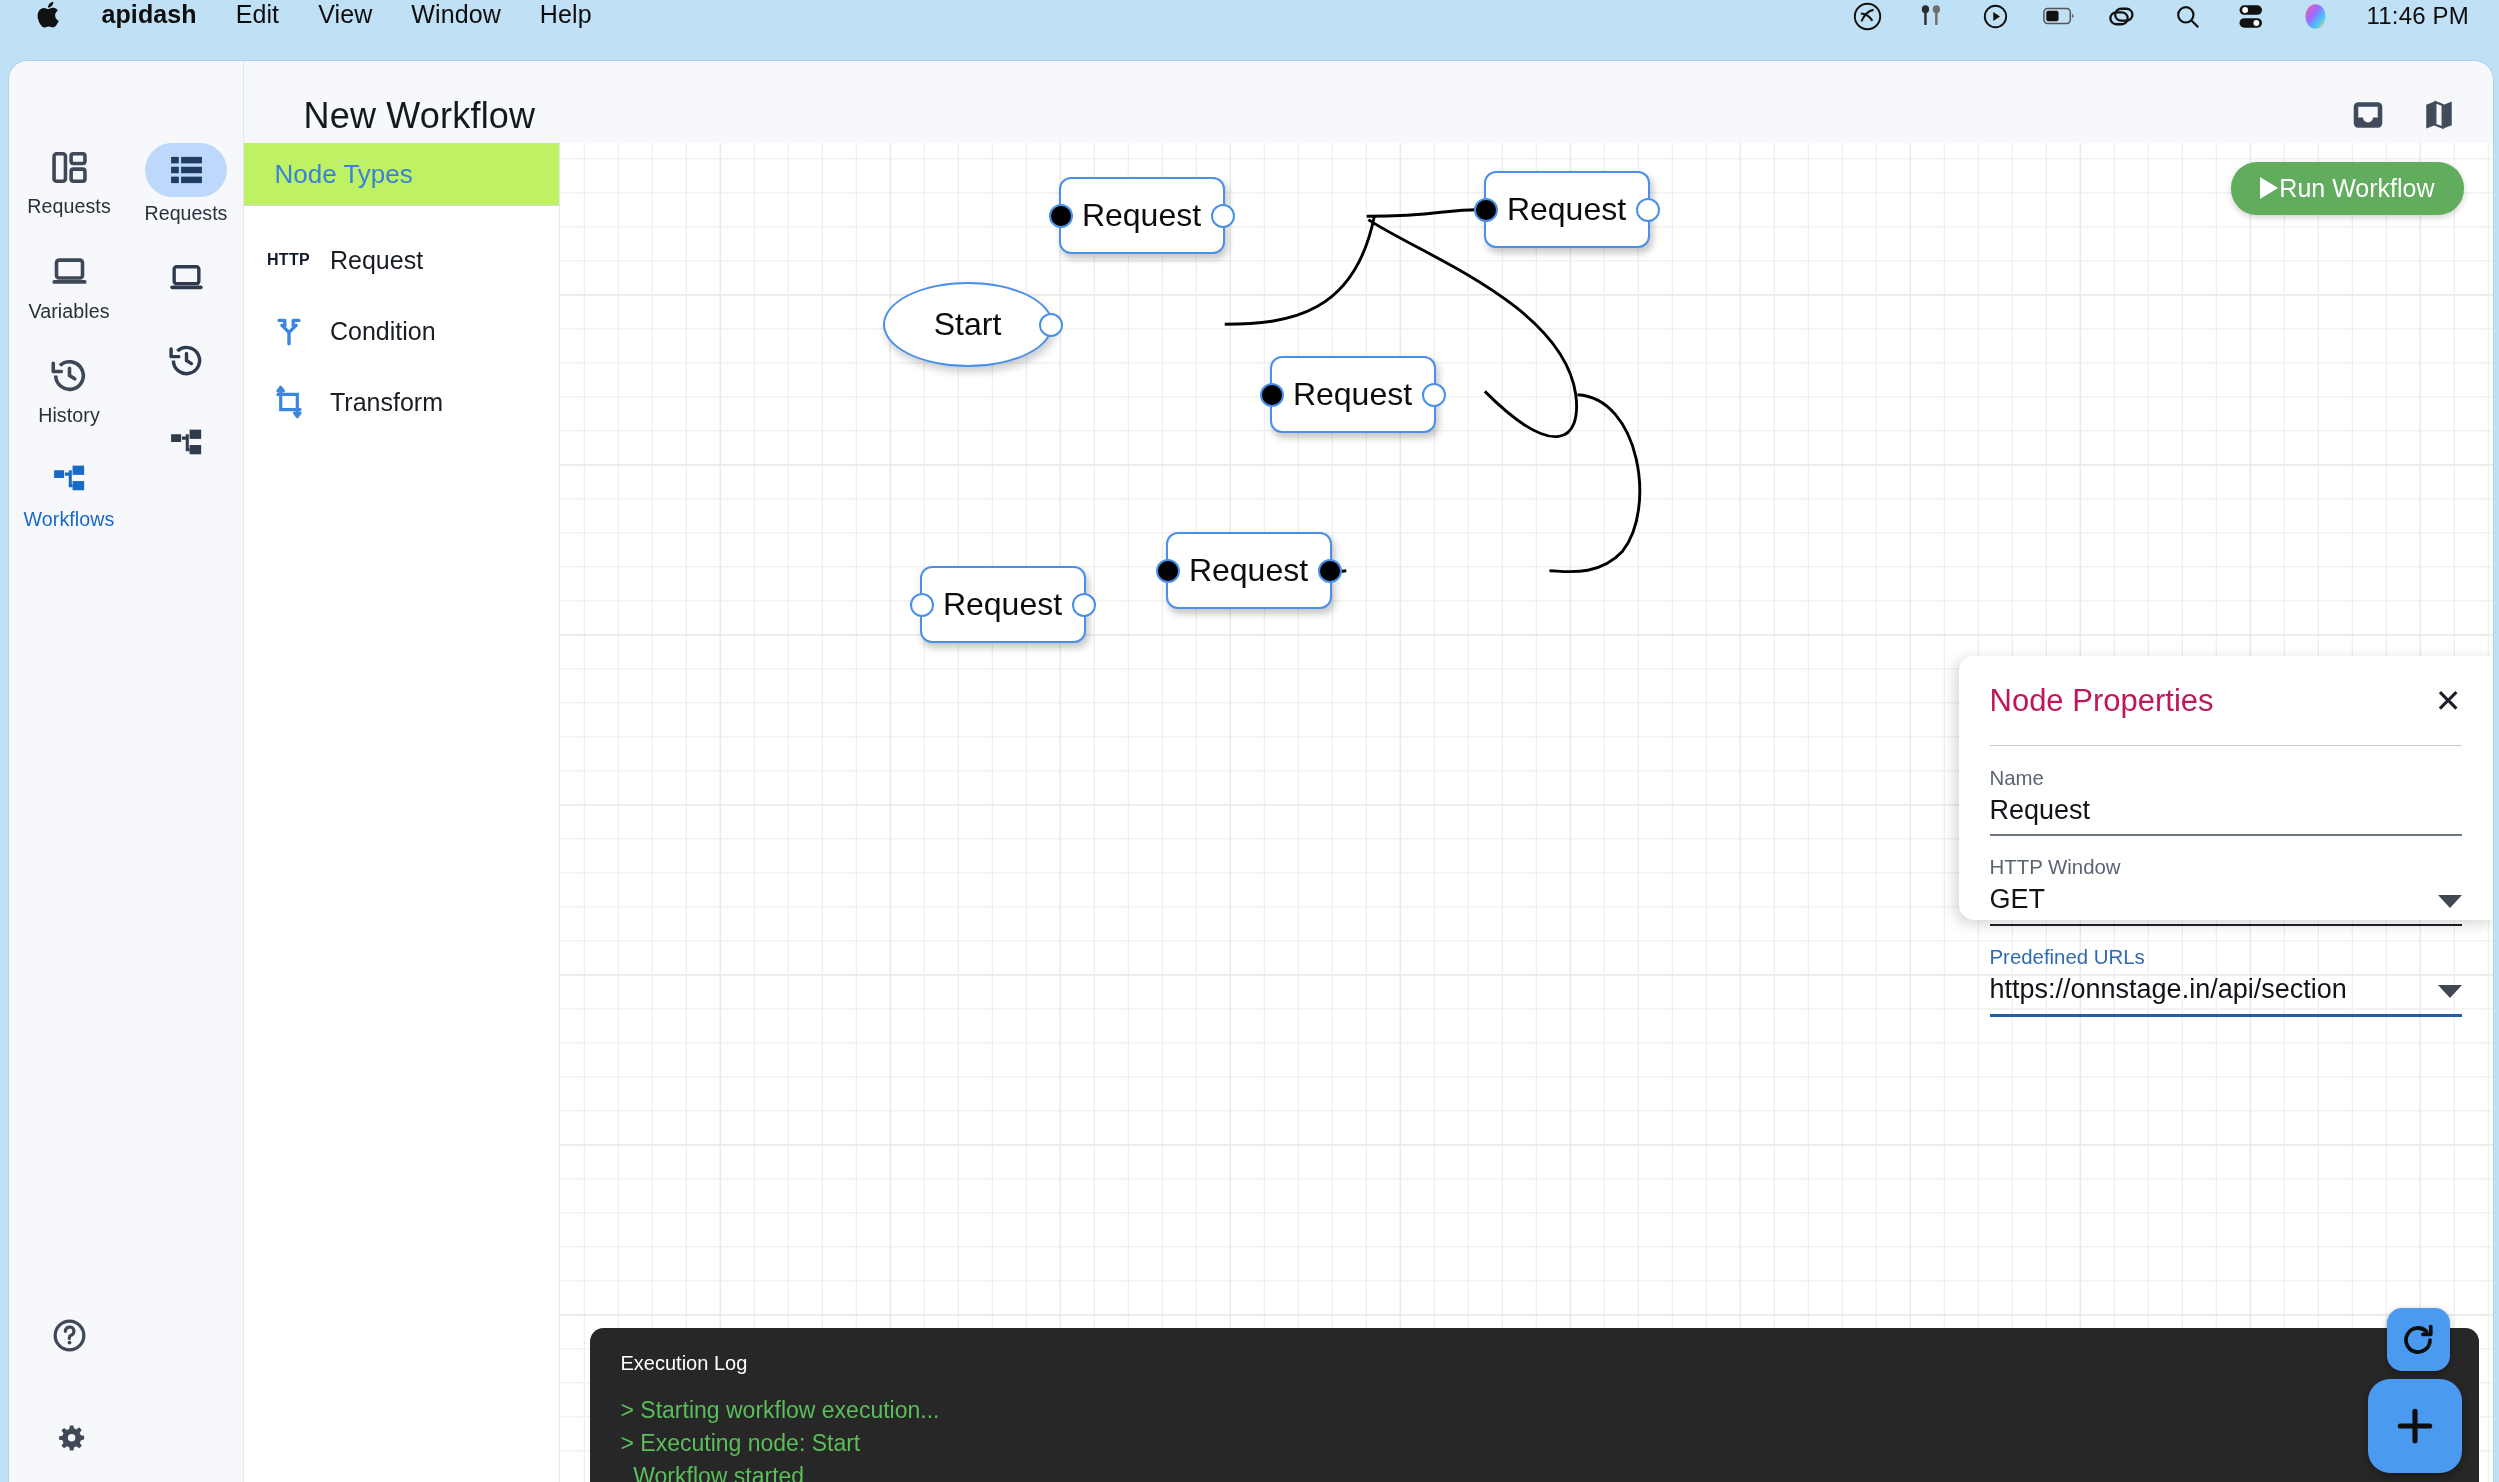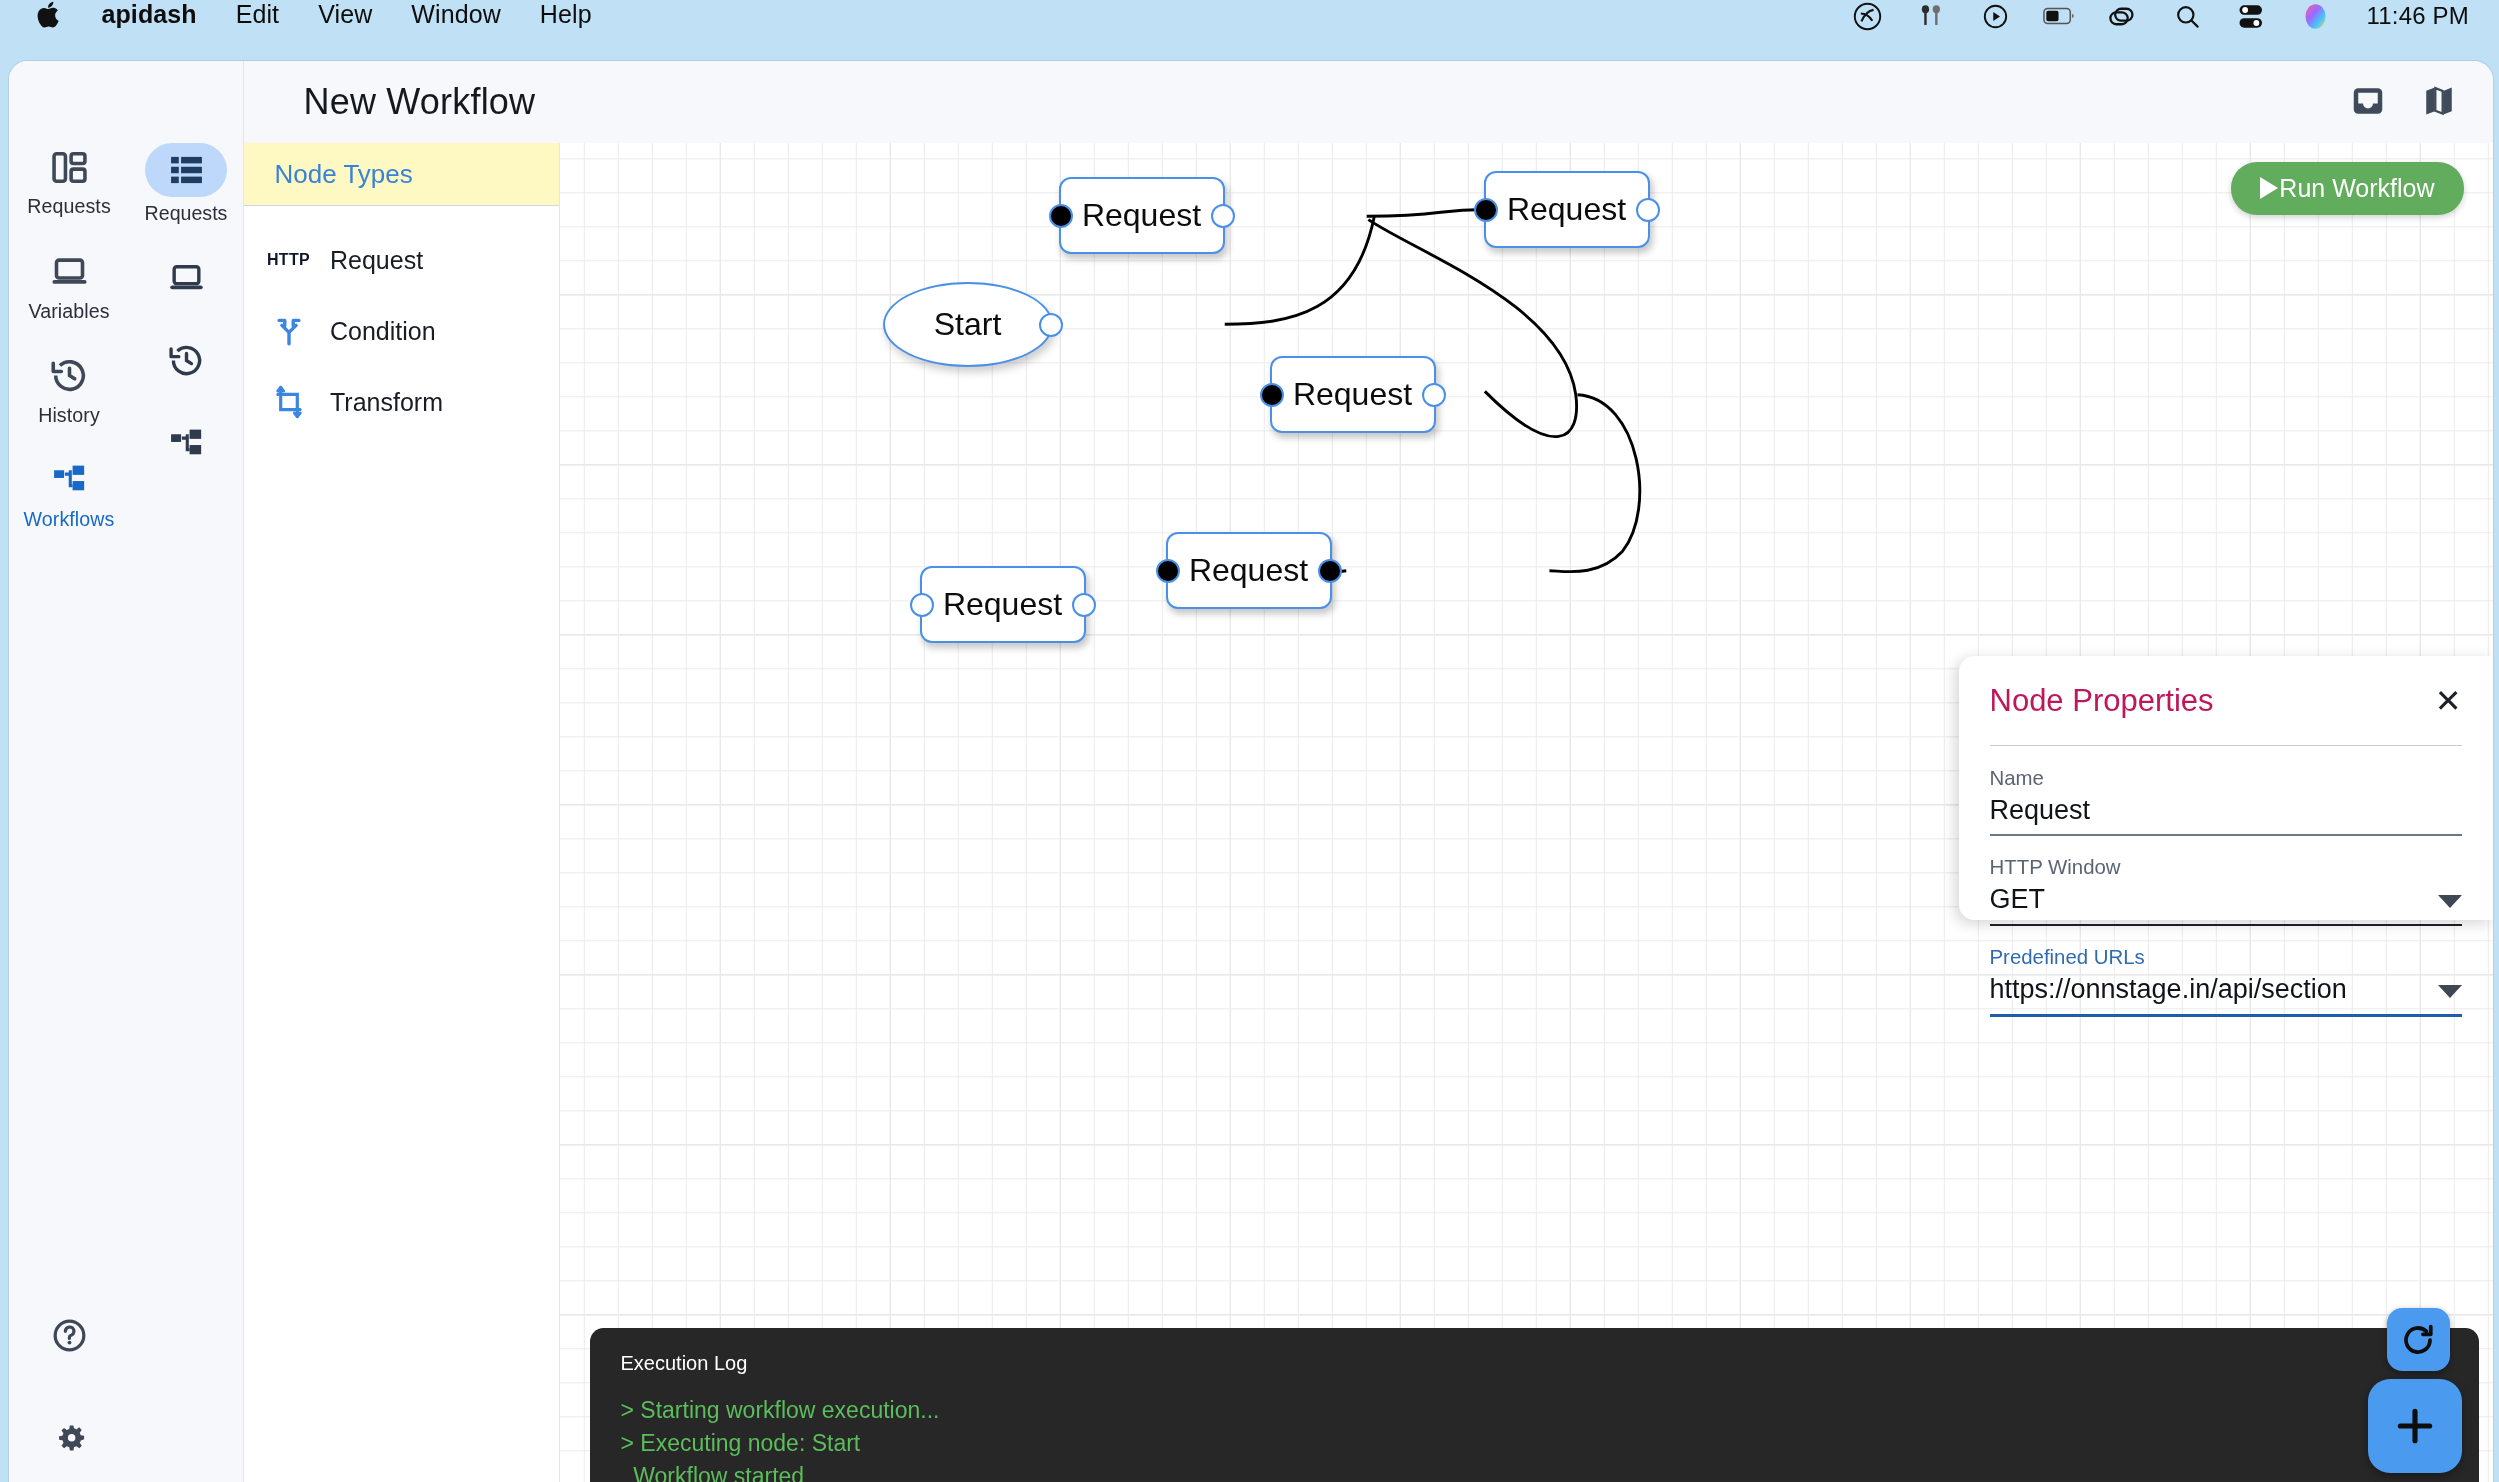--- a/index.html
+++ b/index.html
@@ -62,32 +62,32 @@
     background: #f7f8fb;
     border-right: 0.9px solid #e2e6ed;
     display: flex; flex-direction: column; align-items: center;
     padding-top: 82px;
   }
   .rail2-item { width: 82px; height: 54px; border-radius: 29px; display: flex; align-items: center; justify-content: center; margin-bottom: 29px; color: #2f3a4d; }
   .rail2-item.active { background: #bed8fb; color: #1f3c63; }
   .rail2-label { font-size: 19.6px; color: #2a2f3a; margin-top: -24px; margin-bottom: 25.5px; }
 
   
-  .header { position: absolute; top: 0; left: 235px; right: 0; height: 82px; display: flex; align-items: center; }
+  .header { position: absolute; top: 14px; left: 235px; right: 0; height: 82px; display: flex; align-items: center; }
   .page-title { font-size: 36px; color: #14181f; padding-left: 60px; letter-spacing: 0.2px; }
   .header-actions { margin-left: auto; display: flex; gap: 36px; padding-right: 37px; color: #3f4a5a; }
 
   
   .nodepanel {
     position: absolute; top: 82px; left: 235px; width: 316px; bottom: 0;
     background: #ffffff;
     border-right: 0.9px solid #e2e6ed;
   }
   .np-header {
-    height: 63px; background: #fef9c3;
+    height: 63px; background: #bef264;
     display: flex; align-items: center; padding-left: 31px;
     border-bottom: 0.9px solid #cfd9e2;
   }
   .np-title { font-size: 26px; color: #3a82d6; }
   .np-list { padding-top: 18.7px; }
   .np-item { display: flex; align-items: center; height: 71px; padding-left: 25.5px; gap: 22px; }
   .np-icon { width: 39px; display: flex; align-items: center; justify-content: center; color: #3a86e0; }
   .np-http { font-size: 16px; font-weight: bold; color: #0f172a; letter-spacing: 0.3px; }
   .np-label { font-size: 25px; color: #181c24; }
 

